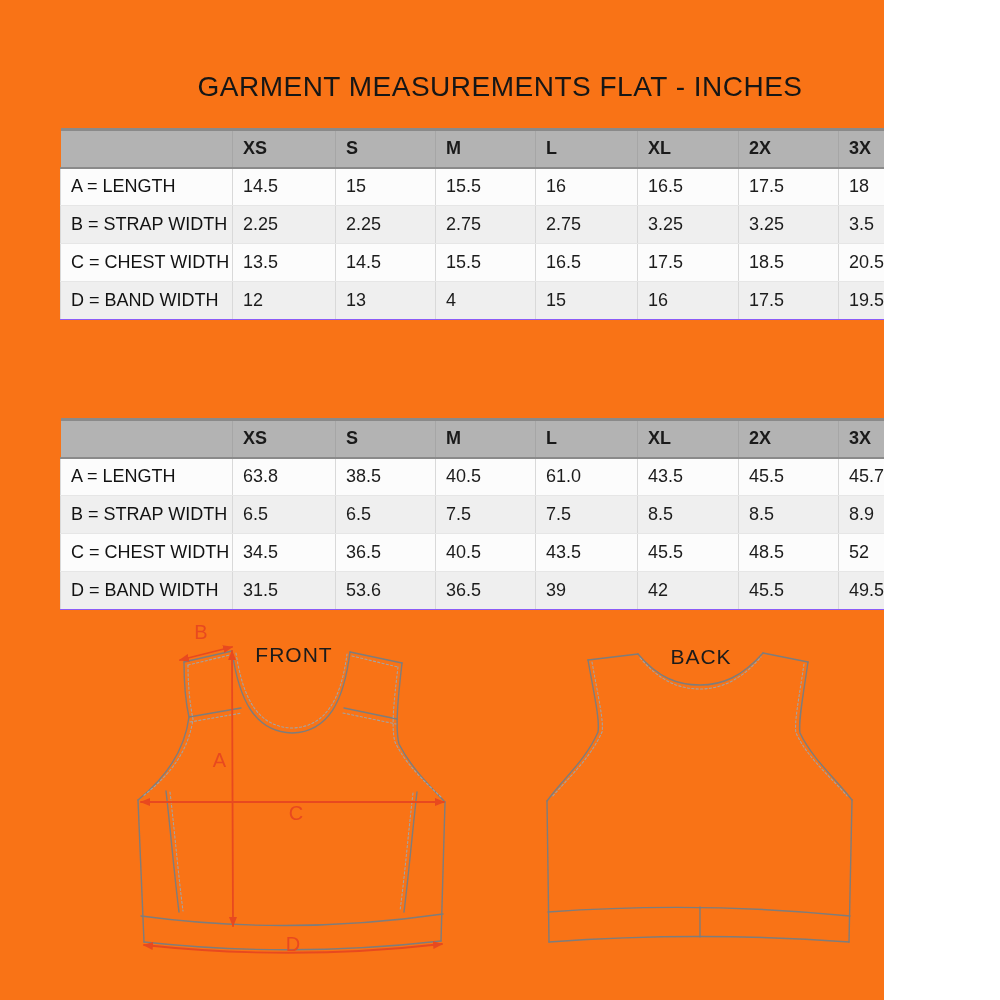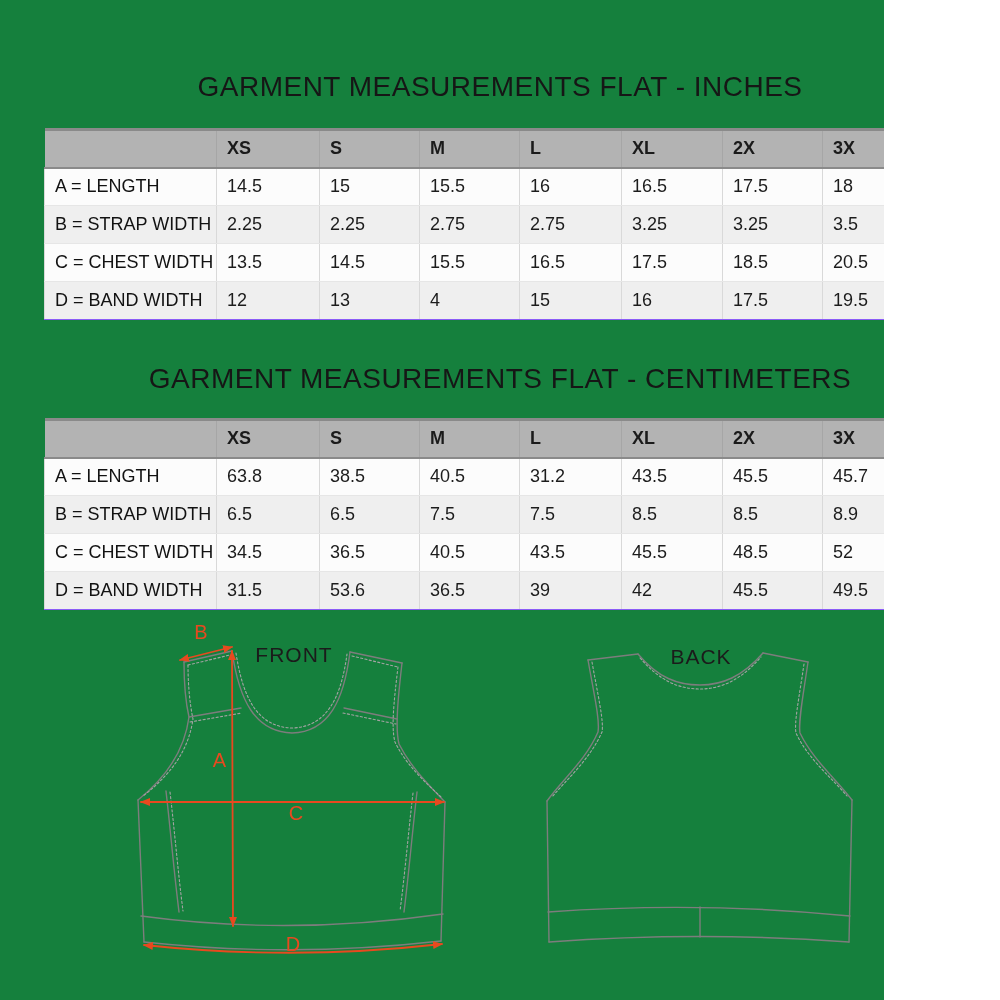--- a/index.html
+++ b/index.html
@@ -1,26 +1,26 @@
 <!DOCTYPE html>
 <html style="--header-bg: #b3b3b3; --header-border: #8a8a8a; --row-alt: #efefef; --cell-border: #d9d9d9; --arrow: #e8491f; --outline: #7d7d7d; --stitch: #a3a3a3;"><head>
 <meta charset="utf-8">
 <style>
   * { margin:0; padding:0; box-sizing:border-box; }
   html,body { width:1000px; height:1000px; background:#ffffff; font-family:"Liberation Sans", sans-serif; }
-  .page { position:relative; width:884px; height:1000px; background:#15803d; overflow:hidden; }
+  .page { position:relative; width:884px; height:1000px; background:#f97316; overflow:hidden; }
 
   .table-title {
     position:absolute; left:0; width:1000px; text-align:center;
     font-size:28px; font-weight:500; letter-spacing:0.5px; color:#161616;
   }
   #title-in  { top:71px; }
   #title-cm  { top:363px; }
 
-  .size-table { position:absolute; left:44px; width:880px; border-collapse:collapse; table-layout:fixed; }
+  .size-table { position:absolute; left:60px; width:880px; border-collapse:collapse; table-layout:fixed; }
   #table-in { top:128px; }
   #table-cm { top:418px; }
 
   .size-table th {
     background:var(--header-bg,#b3b3b3);
     height:38px; text-align:left; padding-left:10px;
     font-size:18px; font-weight:bold; color:#1a1a1a;
     border-top:3px solid var(--header-border,#8a8a8a);
     border-bottom:2px solid var(--header-border,#8a8a8a);
   }
@@ -116,21 +116,20 @@
           <td>13</td>
           <td>4</td>
           <td>15</td>
           <td>16</td>
           <td>17.5</td>
           <td class="last-col">19.5</td>
         </tr>
       </tbody>
   </table>
 
-  <div class="table-title" id="title-cm">GARMENT MEASUREMENTS FLAT - CENTIMETERS</div>
 
   <table class="size-table" id="table-cm">
     <colgroup>
       <col style="width:172px">
         <col style="width:103px">
         <col style="width:100px">
         <col style="width:100px">
       <col style="width:102px">
         <col style="width:101px">
         <col style="width:100px">
@@ -147,21 +146,21 @@
         <th>2X</th>
         <th>3X</th>
       </tr>
     </thead>
     <tbody>
         <tr>
           <td class="rowlabel">A = LENGTH</td>
           <td>63.8</td>
           <td>38.5</td>
           <td>40.5</td>
-          <td>31.2</td>
+          <td>61.0</td>
           <td>43.5</td>
           <td>45.5</td>
           <td class="last-col">45.7</td>
         </tr>
         <tr>
           <td class="rowlabel">B = STRAP WIDTH</td>
           <td>6.5</td>
           <td>6.5</td>
           <td>7.5</td>
           <td>7.5</td>

